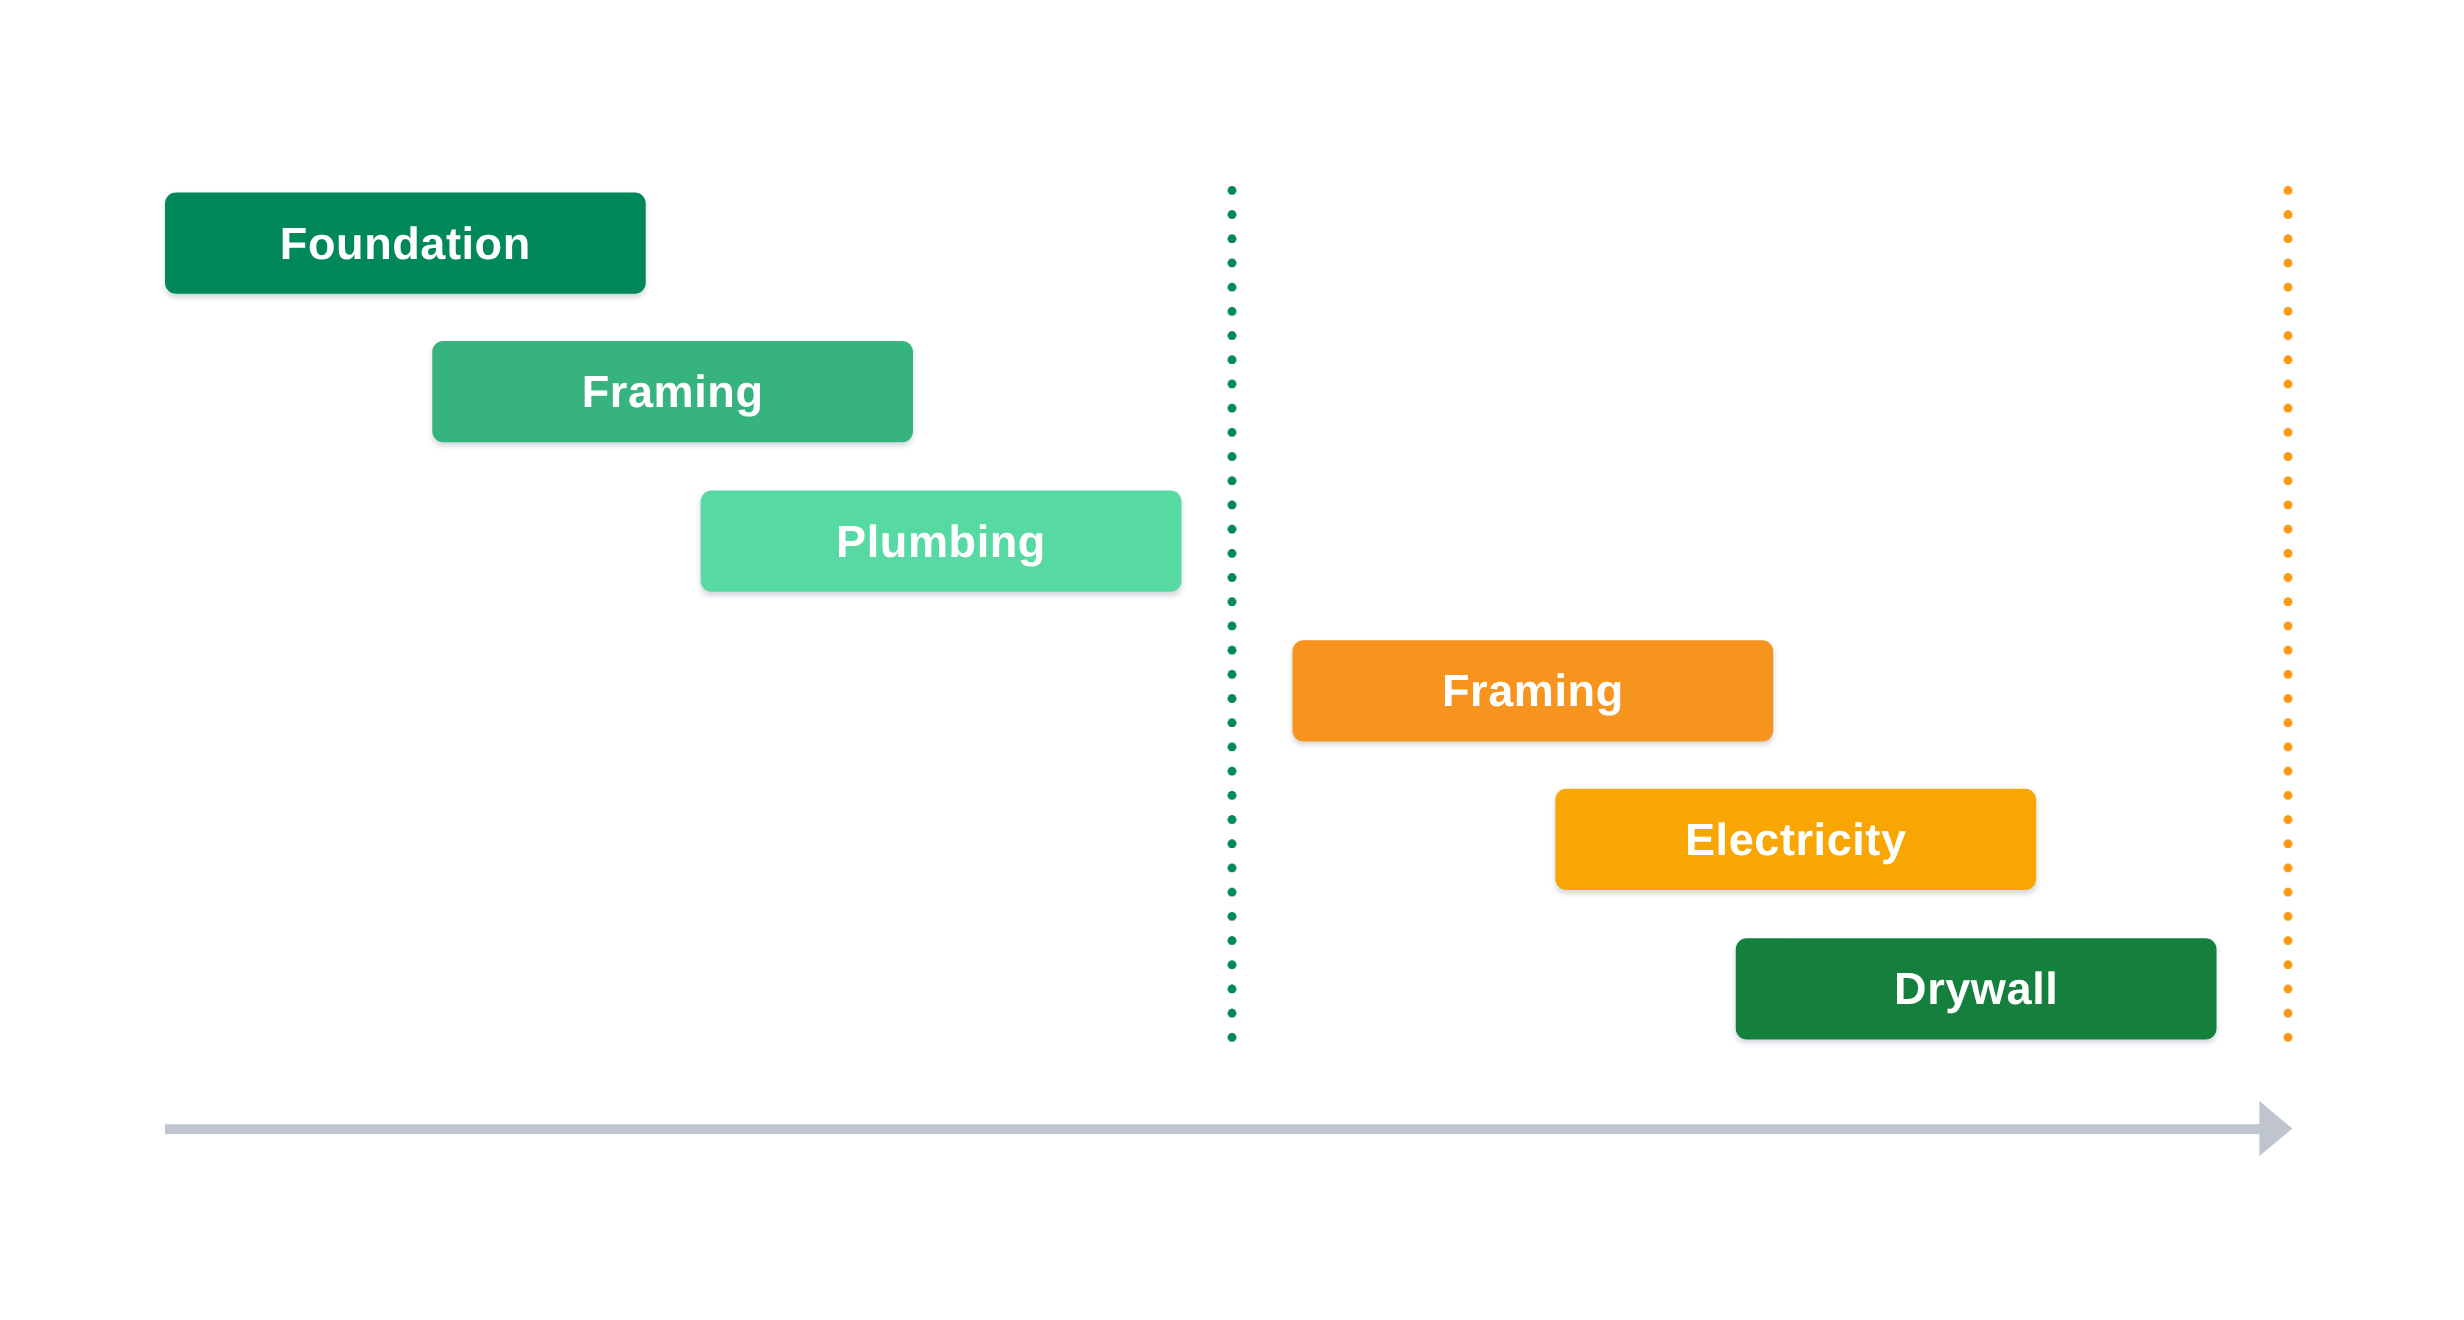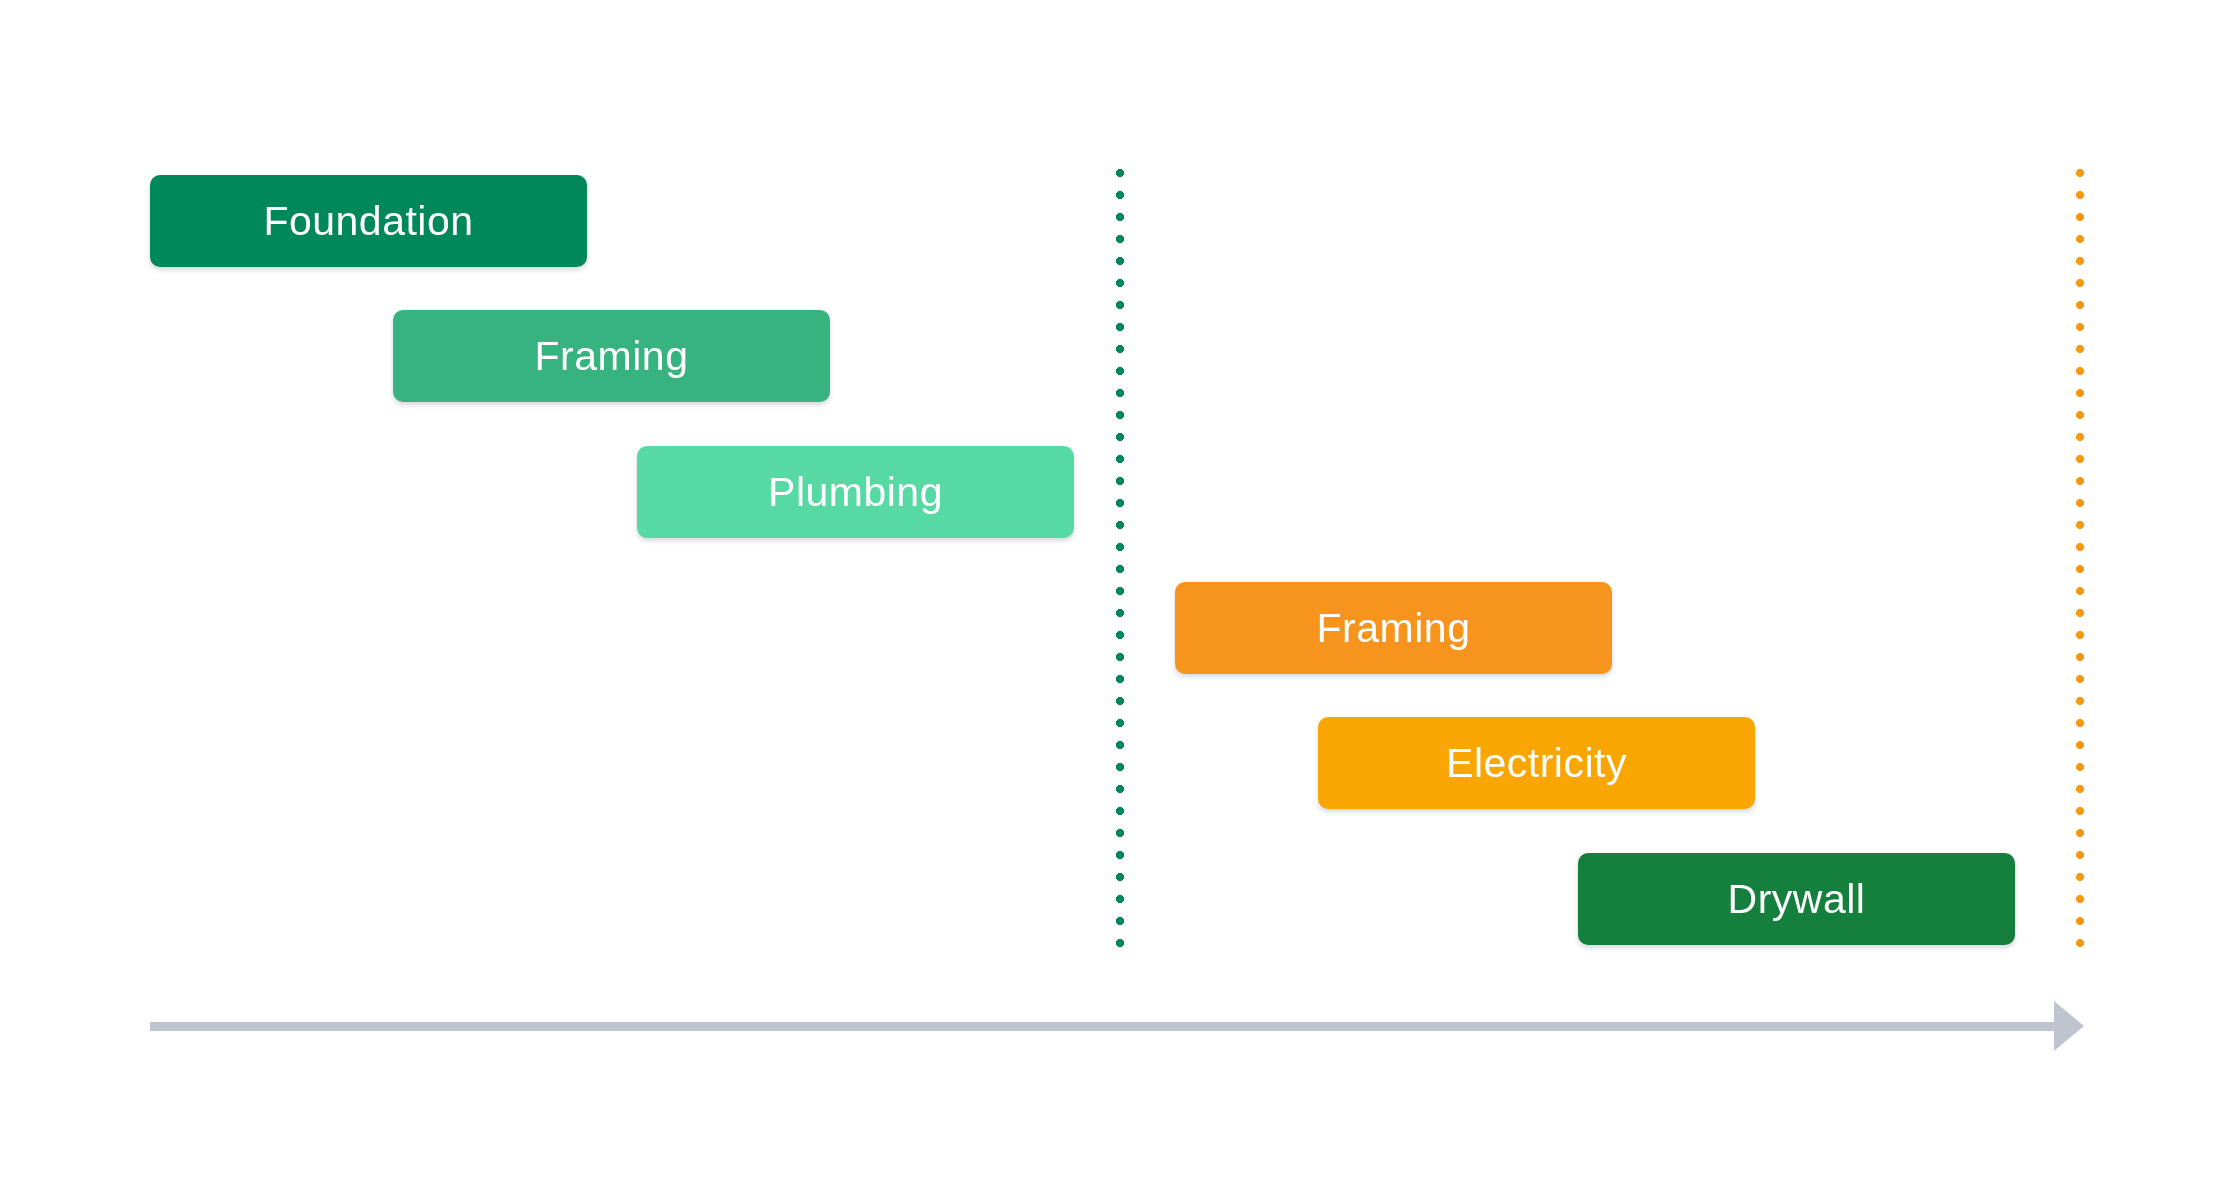--- a/index.html
+++ b/index.html
@@ -23,29 +23,29 @@
     height: 92px;
     border-radius: 10px;
     display: flex;
     align-items: center;
     justify-content: center;
     box-shadow: 0 3px 5px rgba(23, 43, 77, 0.18);
   }
   .bar-label {
     color: #ffffff;
     font-size: 41px;
-    font-weight: normal;
+    font-weight: bold;
     letter-spacing: 0.5px;
     white-space: nowrap;
   }
   .bar-foundation  { left: 150px;  top: 175px; background: #00875A; }
   .bar-framing     { left: 393px;  top: 310px; background: #36B37E; }
   .bar-roofing     { left: 637px;  top: 446px; background: #57D9A3; }
   .bar-plumbing    { left: 1175px; top: 582px; background: #F7941E; }
-  .bar-electricity { left: 1318px; top: 717px; background: #F9A602; }
+  .bar-electricity { left: 1414px; top: 717px; background: #F9A602; }
   .bar-drywall     { left: 1578px; top: 853px; background: #15803d; }
 
   
   .vline {
     position: absolute;
     width: 8px;
     top: 169px;
     height: 784px;
     background-repeat: repeat-y;
     background-size: 8px 22px;

